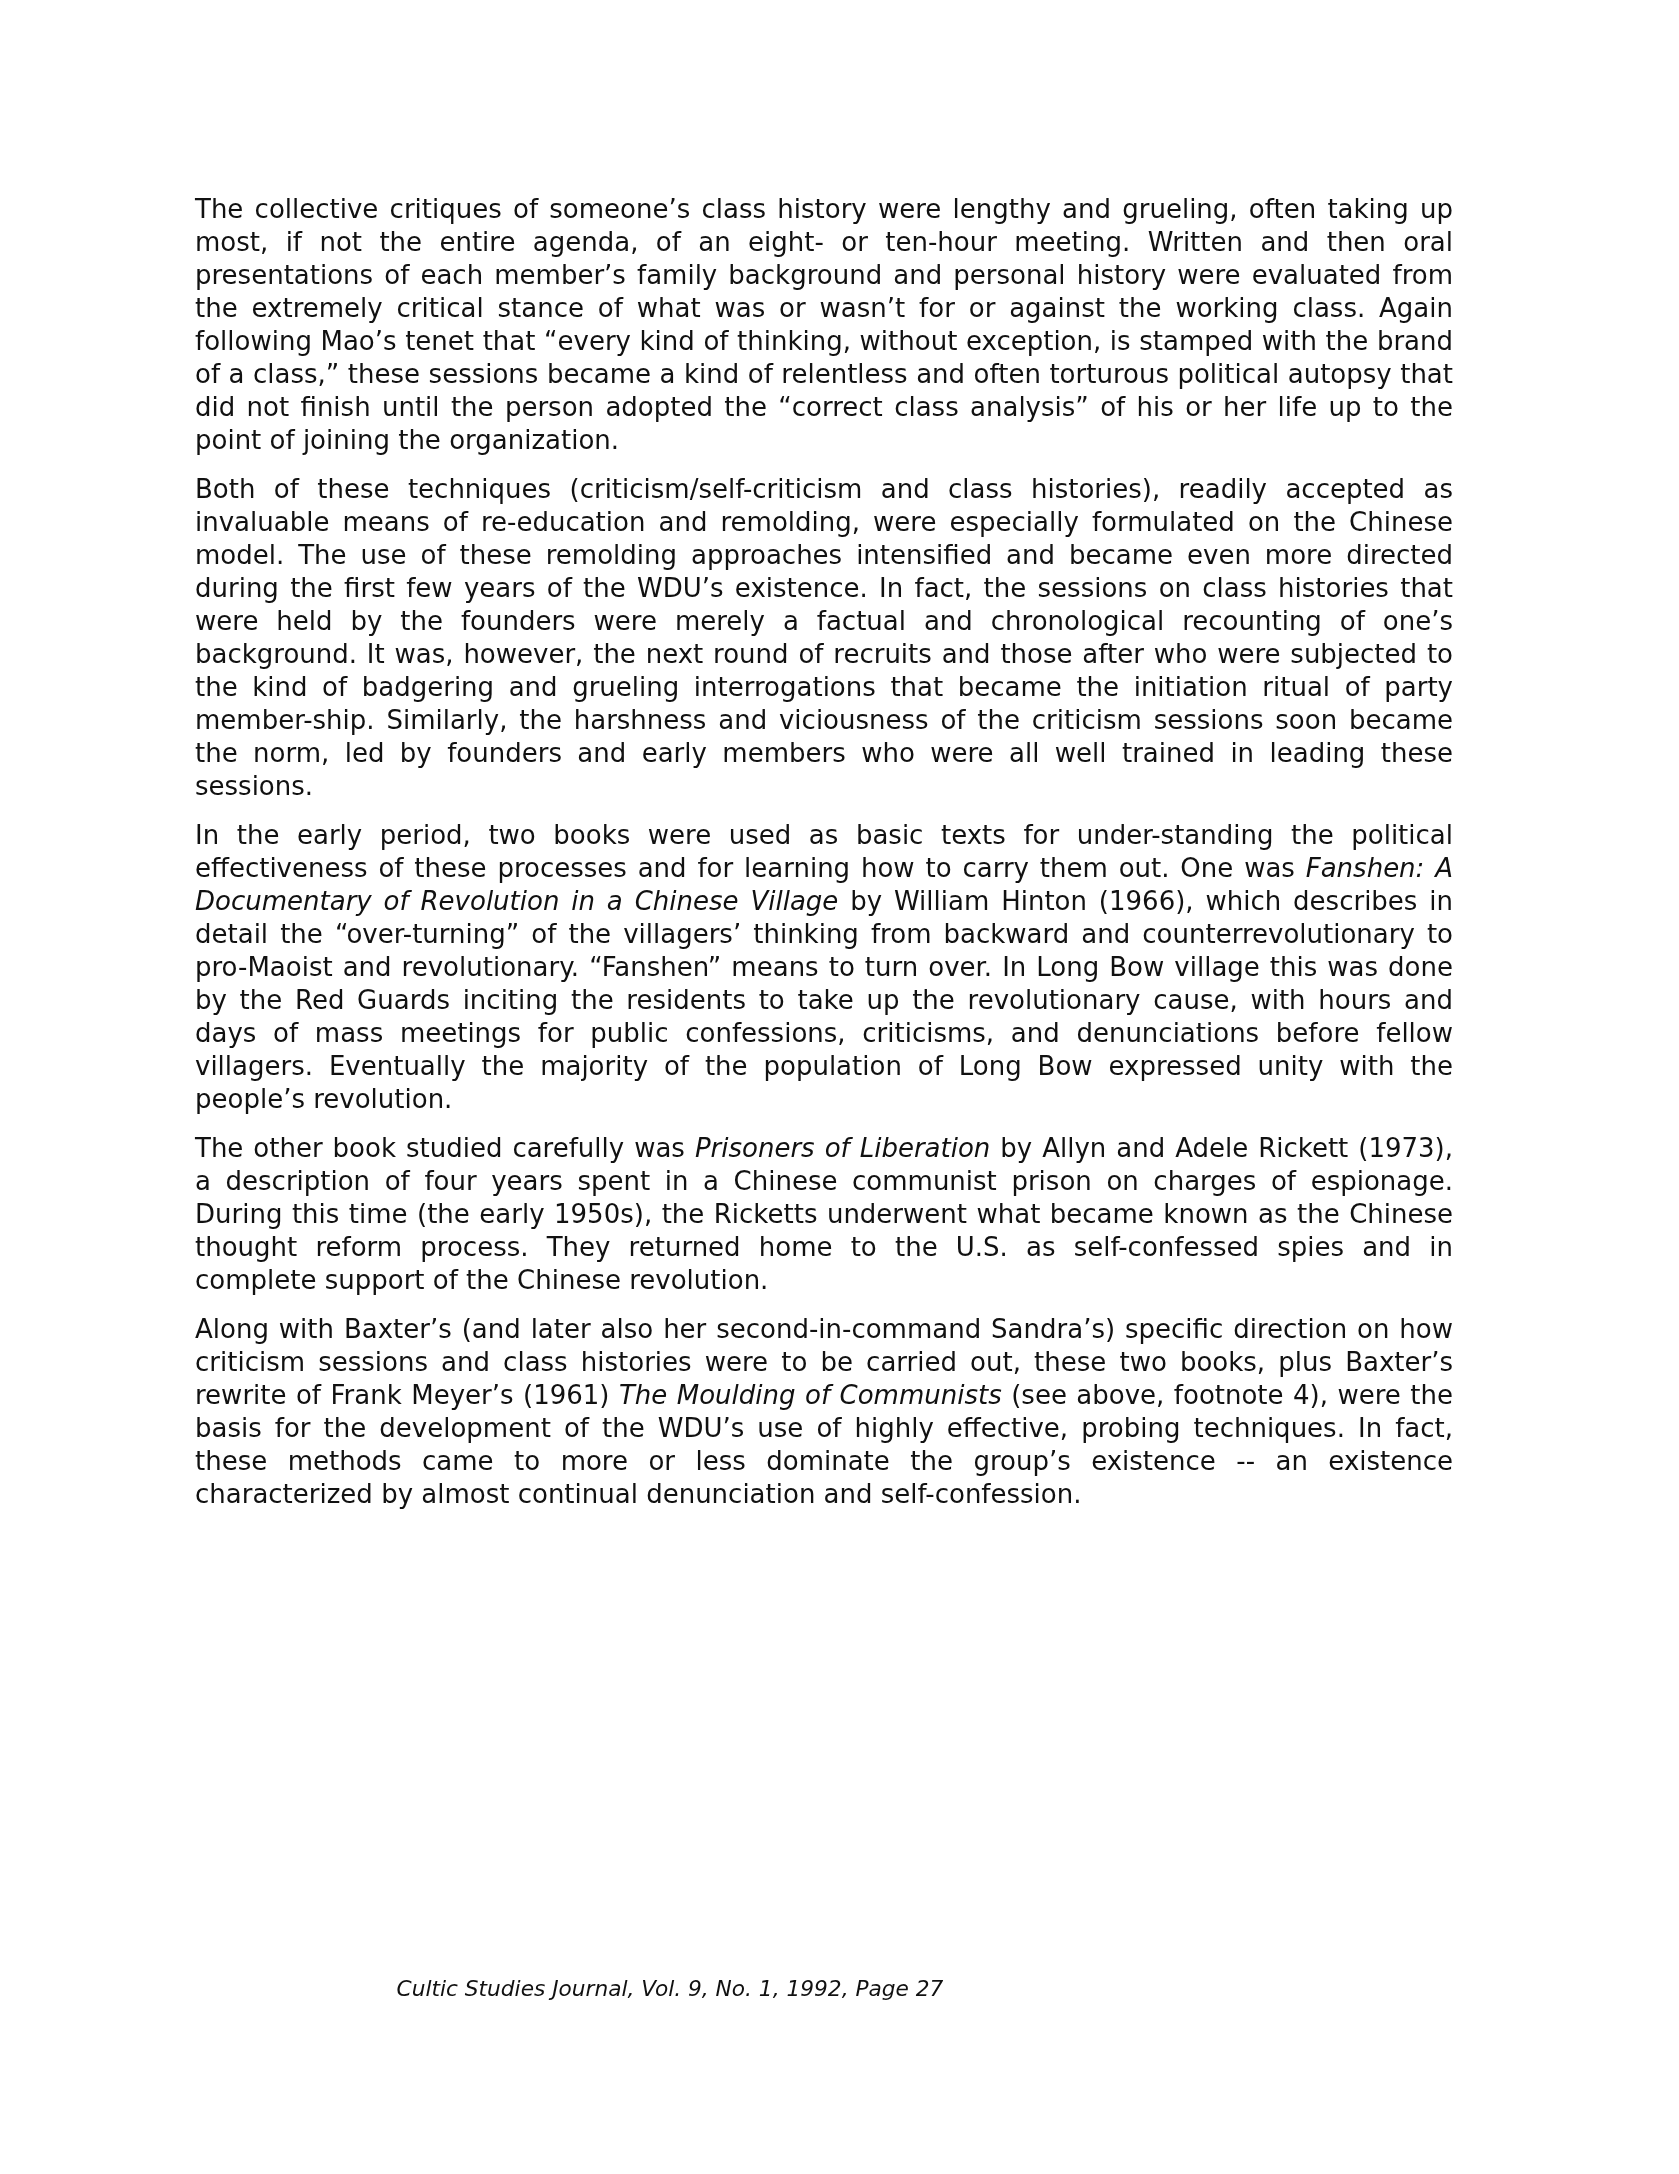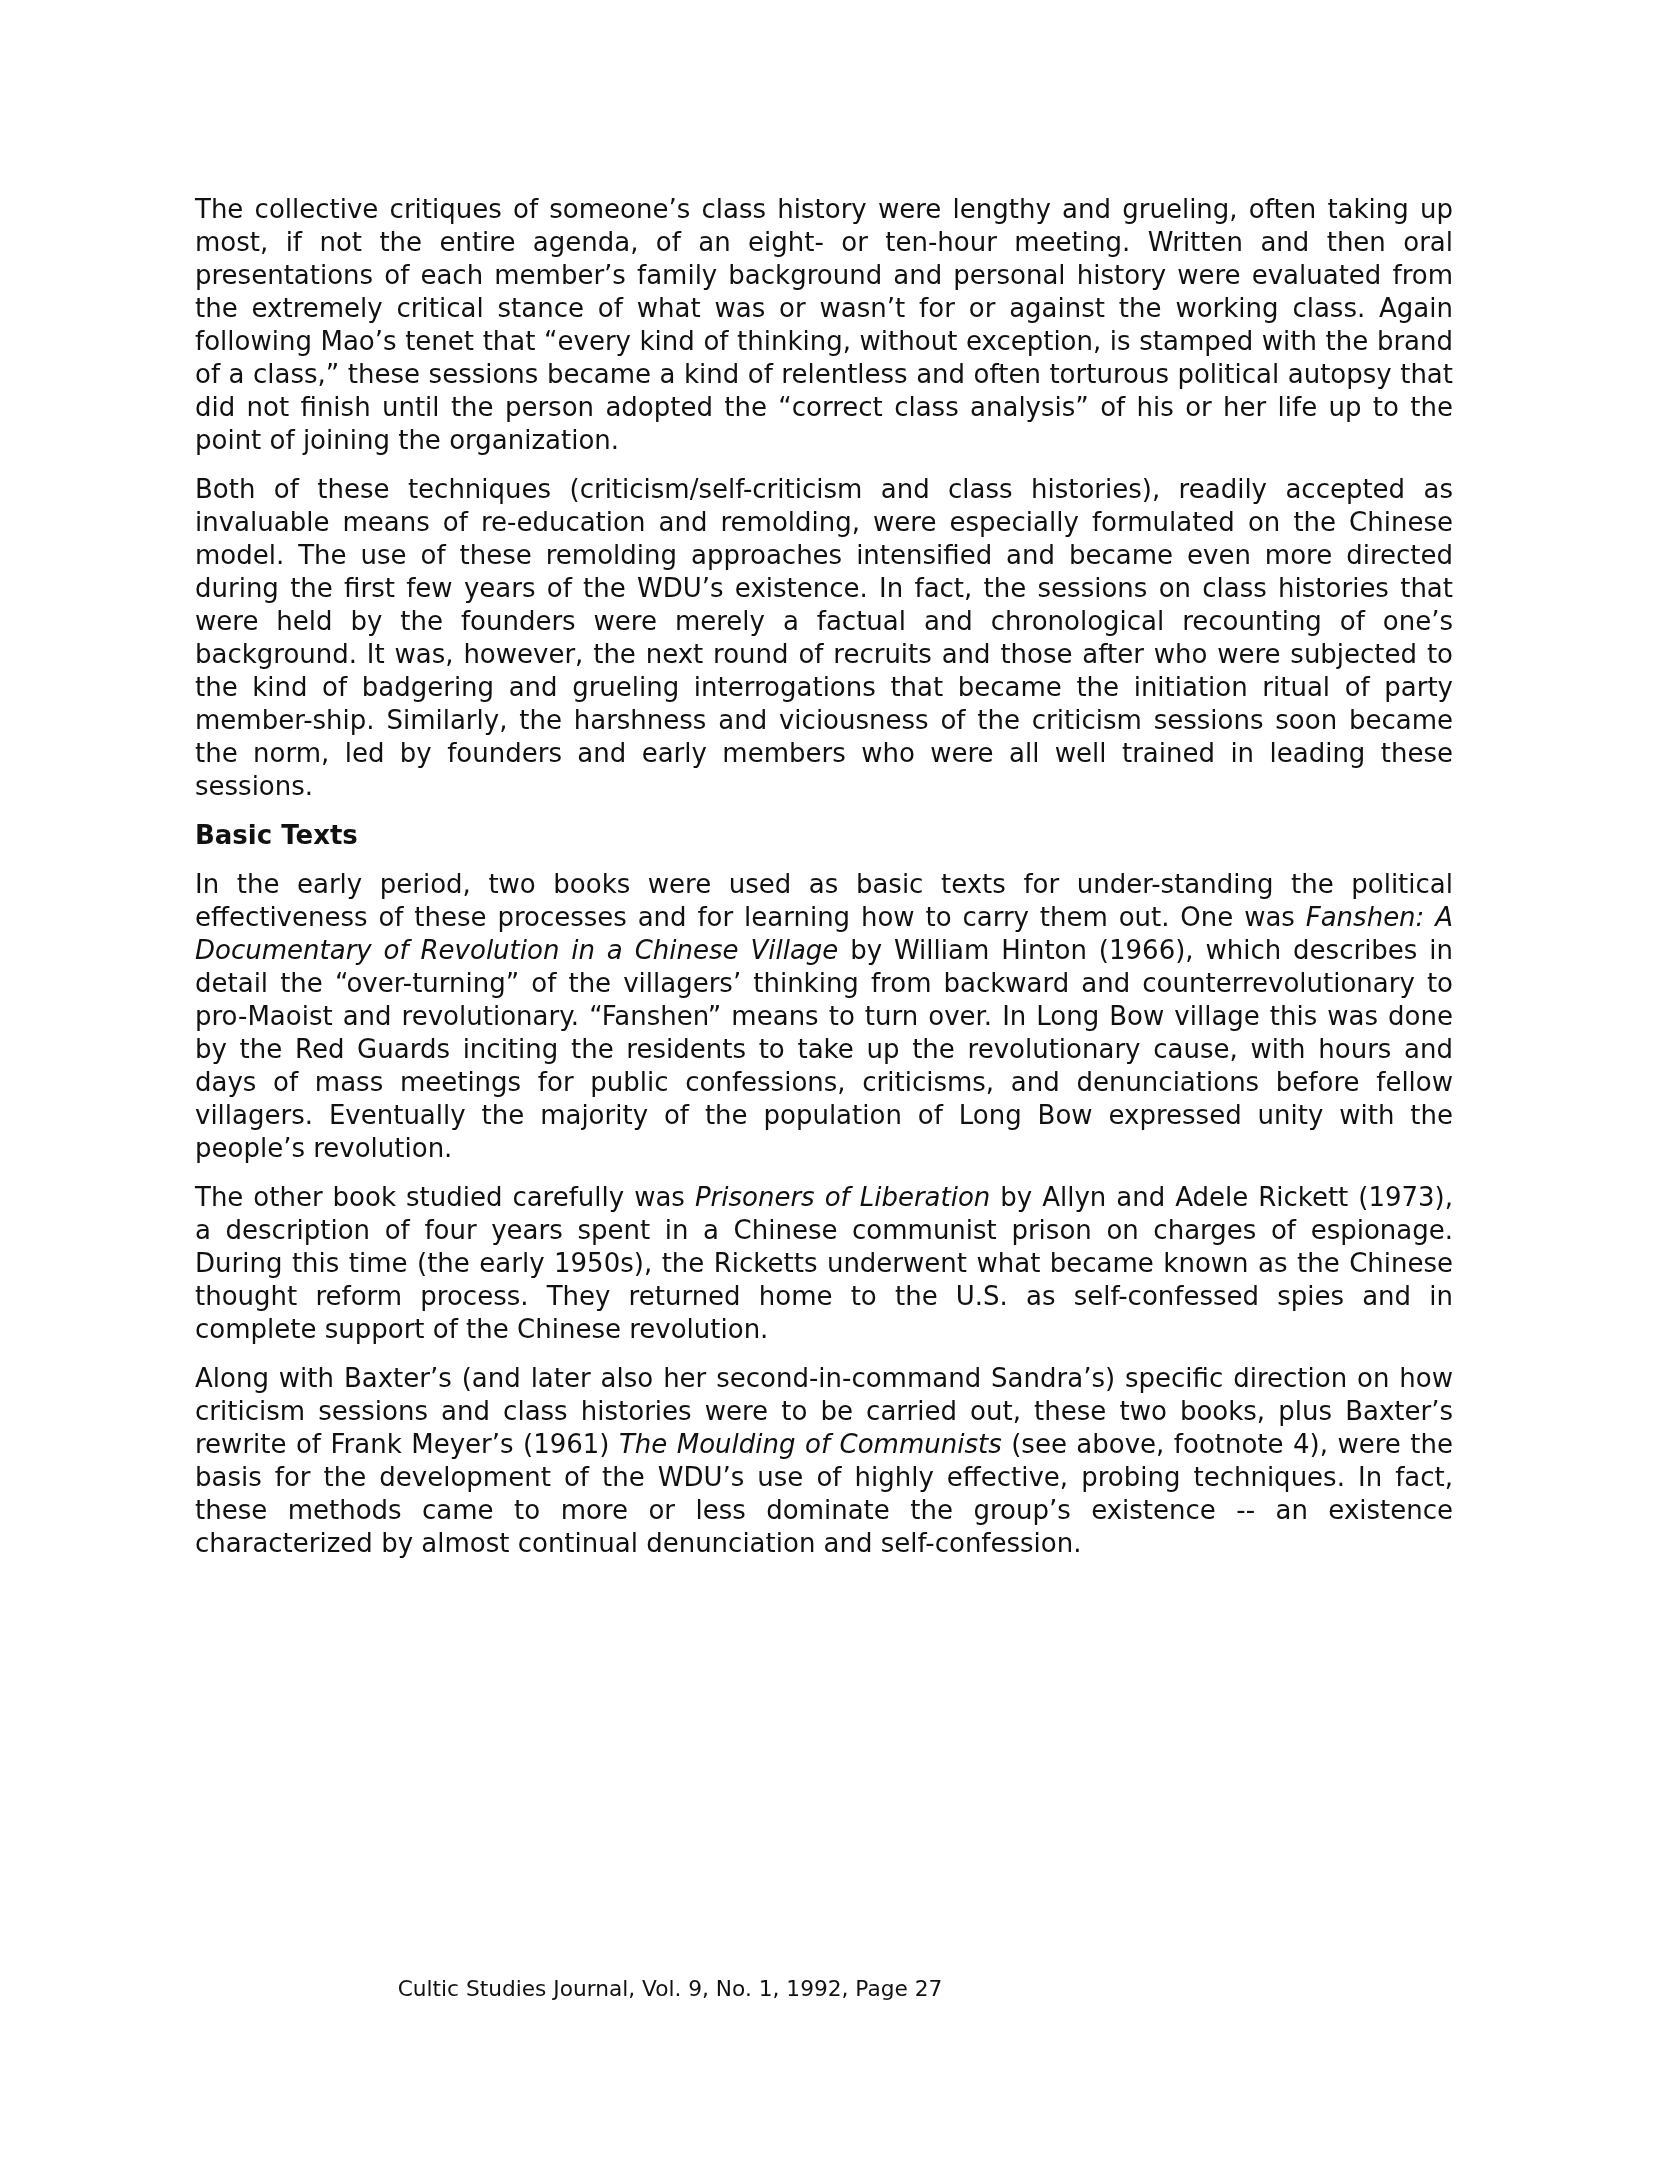--- a/index.html
+++ b/index.html
@@ -25,32 +25,32 @@
     text-align: left;
   }
   em { font-style: italic; }
   .footer {
     position: absolute;
     left: 0;
     width: 1340px;
     top: 1976px;
     text-align: center;
     font-family: "DejaVu Sans", sans-serif;
+    font-style: italic;
     font-size: 21.7px;
     color: #111111;
   }
 </style>
 </head>
 <body>
 
 <div class="page">
   <p class="para">The collective critiques of someone’s class history were lengthy and grueling, often taking up most, if not the entire agenda, of an eight- or ten-hour meeting. Written and then oral presentations of each member’s family background and personal history were evaluated from the extremely critical stance of what was or wasn’t for or against the working class. Again following Mao’s tenet that “every kind of thinking, without exception, is stamped with the brand of a class,” these sessions became a kind of relentless and often torturous political autopsy that did not finish until the person adopted the “correct class analysis” of his or her life up to the point of joining the organization.</p>
   <p class="para">Both of these techniques (criticism/self-criticism and class histories), readily accepted as invaluable means of re-education and remolding, were especially formulated on the Chinese model. The use of these remolding approaches intensified and became even more directed during the first few years of the WDU’s existence. In fact, the sessions on class histories that were held by the founders were merely a factual and chronological recounting of one’s background. It was, however, the next round of recruits and those after who were subjected to the kind of badgering and grueling interrogations that became the initiation ritual of party member-ship. Similarly, the harshness and viciousness of the criticism sessions soon became the norm, led by founders and early members who were all well trained in leading these sessions.</p>
 
-  <h2 class="heading">Basic Texts</h2>
 
   <p class="para"><span>In the early period, two books were used as basic texts for under-standing the political effectiveness of these processes and for learning how to carry them out. One was </span><em>Fanshen: A Documentary of Revolution in a Chinese Village</em><span> by William Hinton (1966), which describes in detail the “over-turning” of the villagers’ thinking from backward and counterrevolutionary to pro-Maoist and revolutionary. “Fanshen” means to turn over. In Long Bow village this was done by the Red Guards inciting the residents to take up the revolutionary cause, with hours and days of mass meetings for public confessions, criticisms, and denunciations before fellow villagers. Eventually the majority of the population of Long Bow expressed unity with the people’s revolution.</span></p>
 
   <p class="para"><span>The other book studied carefully was </span><em>Prisoners of Liberation</em><span> by Allyn and Adele Rickett (1973), a description of four years spent in a Chinese communist prison on charges of espionage. During this time (the early 1950s), the Ricketts underwent what became known as the Chinese thought reform process. They returned home to the U.S. as self-confessed spies and in complete support of the Chinese revolution.</span></p>
 
   <p class="para"><span>Along with Baxter’s (and later also her second-in-command Sandra’s) specific direction on how criticism sessions and class histories were to be carried out, these two books, plus Baxter’s rewrite of Frank Meyer’s (1961) </span><em>The Moulding of Communists</em><span> (see above, footnote 4), were the basis for the development of the WDU’s use of highly effective, probing techniques. In fact, these methods came to more or less dominate the group’s existence -- an existence characterized by almost continual denunciation and self-confession.</span></p>
 </div>
 
 <div class="footer">Cultic Studies Journal, Vol. 9, No. 1, 1992, Page 27</div>
 

